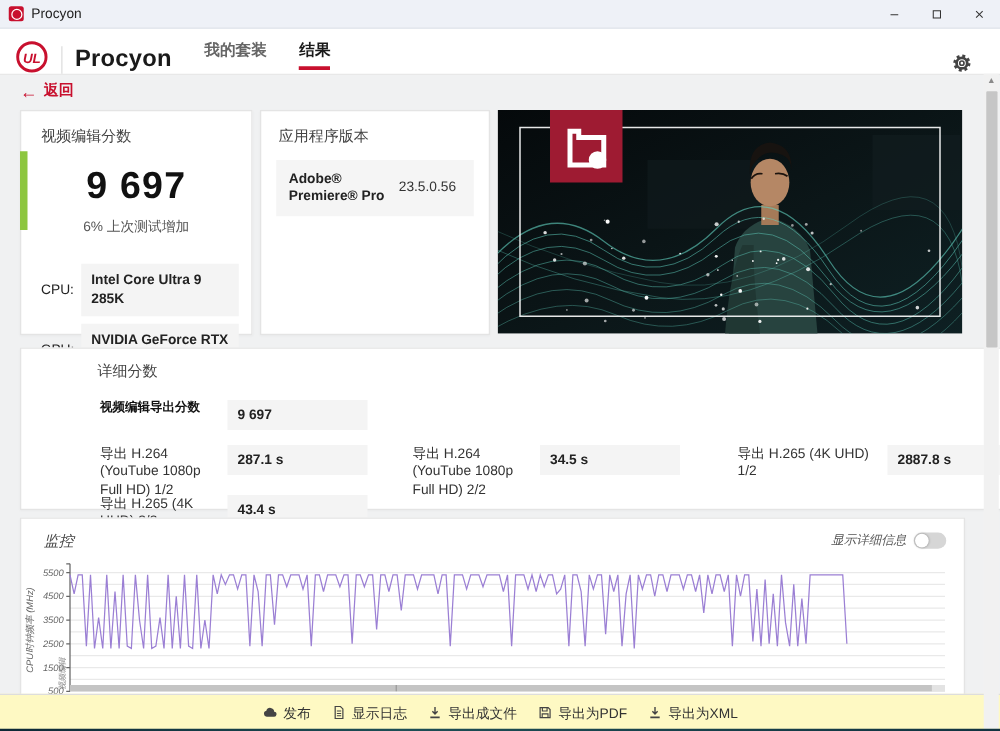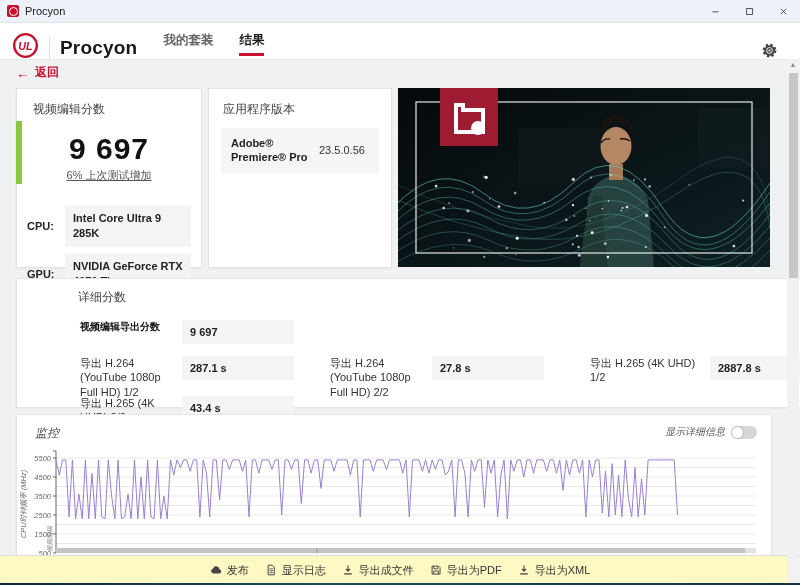--- a/index.html
+++ b/index.html
@@ -30,24 +30,24 @@
   
   .back-row{position:absolute;top:64px;left:16px;display:flex;align-items:center;gap:5px;color:#c8102e;font-weight:bold;font-size:12px;cursor:pointer;}
   .back-row .arrow{font-size:14px;line-height:1;}
   .card{position:absolute;background:#fff;border:1px solid #e4e4e4;box-shadow:0 1px 2px rgba(0,0,0,.04);}
   .card-title{font-size:12px;color:#444;}
   
   #score-card{left:16px;top:88px;width:184px;height:178px;}
   #score-card .card-title{margin:12px 0 0 16px;}
   .green-bar{position:absolute;left:-1px;top:32px;width:6px;height:63px;background:#8dc63f;}
   .score-big{margin-top:14px;text-align:center;font-size:30px;font-weight:bold;color:#111;letter-spacing:1px;}
-  .score-sub{text-align:center;color:#555;font-size:11px;margin-top:2px;text-decoration:underline;}
+  .score-sub{text-align:center;color:#555;font-size:11px;margin-top:8px;}
   .spec-rows{margin:22px 10px 0 10px;display:flex;flex-direction:column;gap:6px;}
   .spec-row{display:flex;align-items:center;}
-  .spec-label{width:38px;font-weight:bold;font-size:11px;color:#222;}
+  .spec-label{width:38px;font-weight:normal;font-size:11px;color:#222;text-align:center;}
   .spec-val{flex:1;background:#f4f4f4;padding:6px 8px;font-weight:bold;font-size:11px;color:#222;line-height:1.35;}
   
   #app-card{left:208px;top:88px;width:182px;height:178px;}
   #app-card .card-title{margin:12px 0 10px 14px;}
   .ver-row{margin:0 12px;background:#f5f5f5;display:flex;align-items:center;padding:8px 10px;}
   .ver-label{width:88px;font-weight:bold;font-size:11px;color:#222;line-height:1.3;}
   .ver-value{font-size:11px;color:#333;}
   
   #hero{position:absolute;left:398px;top:88px;width:372px;height:179px;overflow:hidden;}
   
@@ -255,21 +255,21 @@
       <div class="d-cell" style="left: 0px; top: 0px;">
         <div class="d-label bold">视频编辑导出分数</div>
         <div class="d-val">9 697</div>
       </div>
       <div class="d-cell" style="left: 0px; top: 36px;">
         <div class="d-label">导出 H.264 (YouTube 1080p Full HD) 1/2</div>
         <div class="d-val">287.1 s</div>
       </div>
       <div class="d-cell" style="left: 250px; top: 36px;">
         <div class="d-label">导出 H.264 (YouTube 1080p Full HD) 2/2</div>
-        <div class="d-val">27.8 s</div>
+        <div class="d-val">34.5 s</div>
       </div>
       <div class="d-cell" style="left: 510px; top: 36px;">
         <div class="d-label" style="width: 118px;">导出 H.265 (4K UHD) 1/2</div>
         <div class="d-val">2887.8 s</div>
       </div>
       <div class="d-cell" style="left: 0px; top: 76px;">
         <div class="d-label">导出 H.265 (4K UHD) 2/2</div>
         <div class="d-val">43.4 s</div>
       </div>
     </div>

